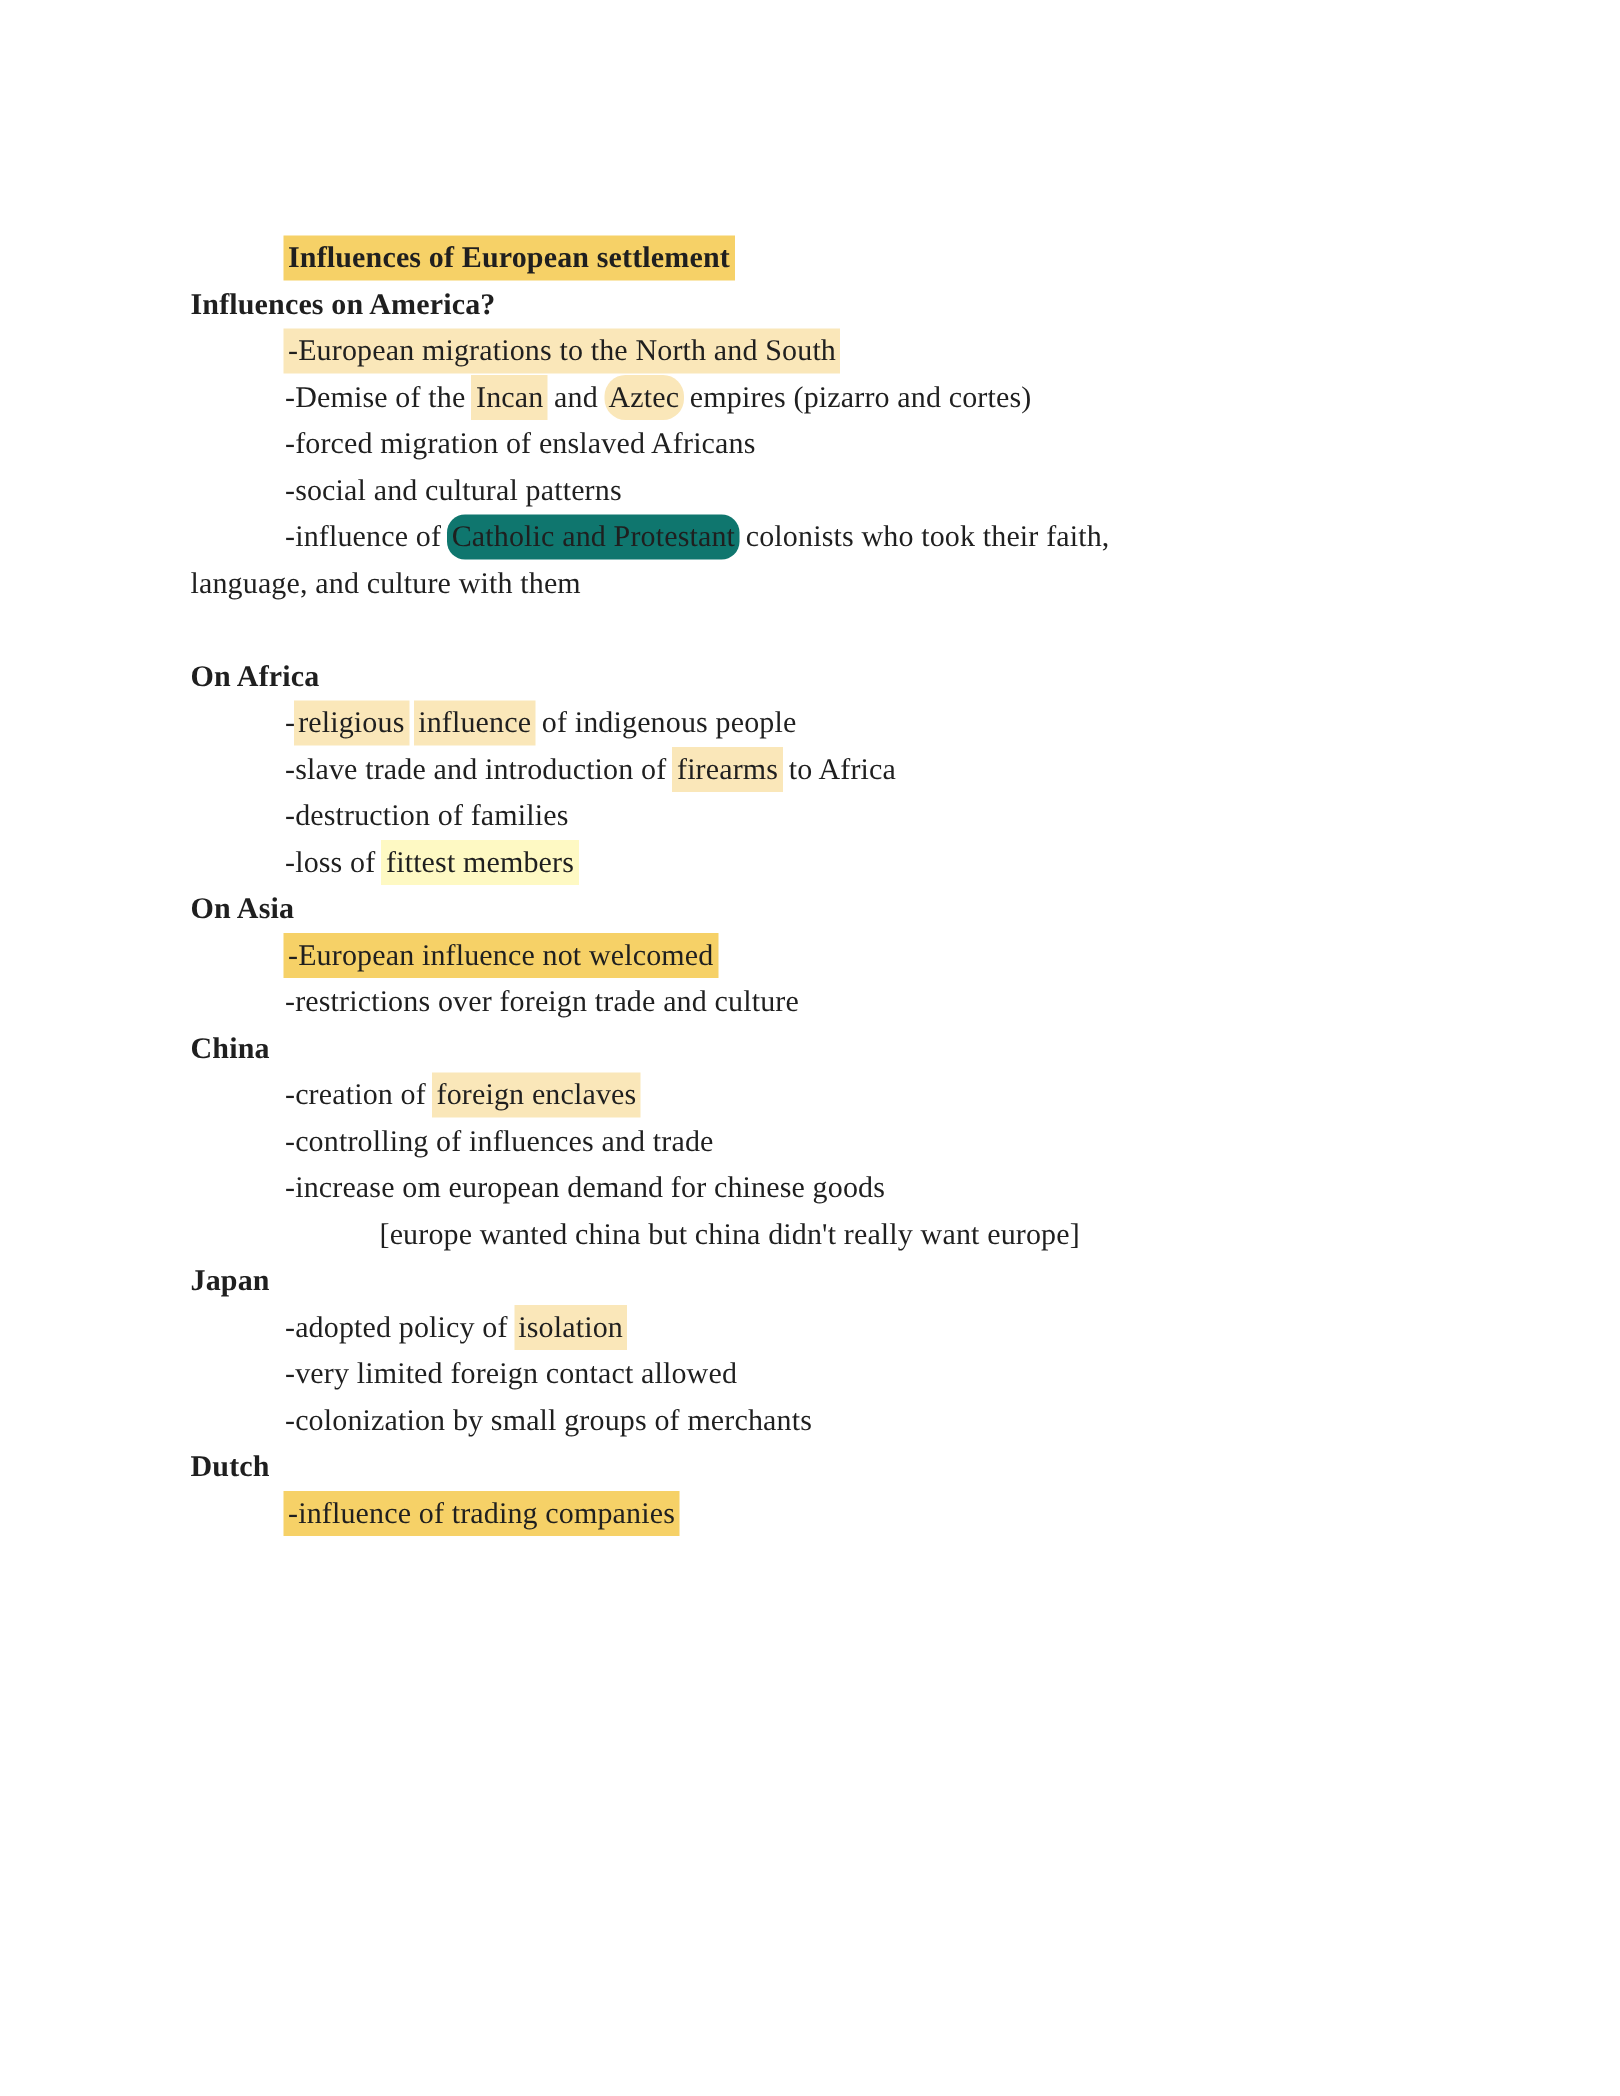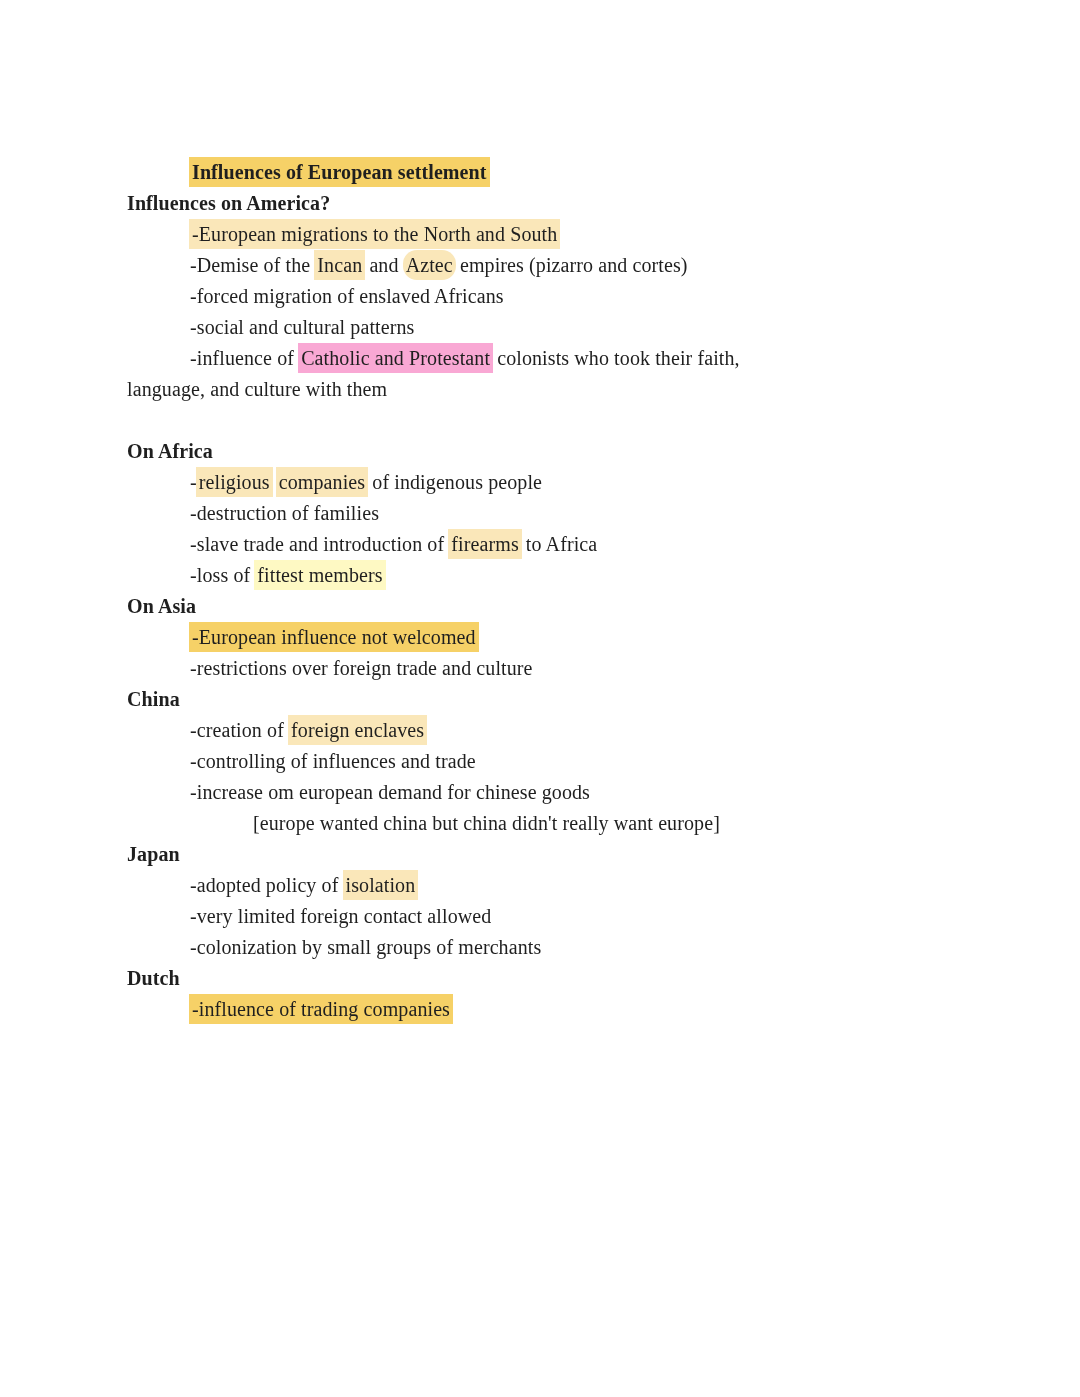--- a/index.html
+++ b/index.html
@@ -45,27 +45,27 @@
 <body>
 
 <div class="page">
   <div class="notes-body" style="color: rgb(31, 31, 31);">
       <div class="text-line ind-1 bold"><span class="seg hl-dark" style="background-color: rgb(246, 209, 103);">Influences of European settlement</span></div>
       <div class="text-line ind-0 bold"><span class="seg">Influences on America?</span></div>
       <div class="text-line ind-1"><span class="seg hl-light" style="background-color: rgb(250, 231, 185); margin-top: 44px;">-European migrations to the North and South</span></div>
       <div class="text-line ind-1"><span class="seg">-Demise of the </span><span class="seg hl-light" style="background-color: rgb(250, 231, 185);">Incan</span><span class="seg"> and </span><span class="seg hl-light" style="background-color: rgb(250, 231, 185); border-radius: 14px;">Aztec</span><span class="seg"> empires (pizarro and cortes)</span></div>
       <div class="text-line ind-1"><span class="seg">-forced migration of enslaved Africans</span></div>
       <div class="text-line ind-1"><span class="seg">-social and cultural patterns</span></div>
-      <div class="text-line ind-1"><span class="seg">-influence of </span><span class="seg hl-light" style="background-color: #f9a8d4;">Catholic and Protestant</span><span class="seg"> colonists who took their faith,</span></div>
+      <div class="text-line ind-1"><span class="seg">-influence of </span><span class="seg hl-light" style="background-color: #0f766e; border-radius: 12px;">Catholic and Protestant</span><span class="seg"> colonists who took their faith,</span></div>
       <div class="text-line ind-0"><span class="seg">language, and culture with them</span></div>
       <div class="text-line ind-0">&nbsp;</div>
       <div class="text-line ind-0 bold"><span class="seg">On Africa</span></div>
-      <div class="text-line ind-1"><span class="seg">-</span><span class="seg hl-light" style="background-color: rgb(250, 231, 185);">religious</span><span class="seg"> </span><span class="seg hl-light" style="background-color: rgb(250, 231, 185);">companies</span><span class="seg"> of indigenous people</span></div>
+      <div class="text-line ind-1"><span class="seg">-</span><span class="seg hl-light" style="background-color: rgb(250, 231, 185);">religious</span><span class="seg"> </span><span class="seg hl-light" style="background-color: rgb(250, 231, 185);">influence</span><span class="seg"> of indigenous people</span></div>
+      <div class="text-line ind-1"><span class="seg">-slave trade and introduction of </span><span class="seg hl-light" style="background-color: rgb(250, 231, 185);">firearms</span><span class="seg"> to Africa</span></div>
       <div class="text-line ind-1"><span class="seg">-destruction of families</span></div>
-      <div class="text-line ind-1"><span class="seg">-slave trade and introduction of </span><span class="seg hl-light" style="background-color: rgb(250, 231, 185);">firearms</span><span class="seg"> to Africa</span></div>
       <div class="text-line ind-1"><span class="seg">-loss of </span><span class="seg hl-light" style="background-color: #fef9c3;">fittest members</span></div>
       <div class="text-line ind-0 bold"><span class="seg">On Asia</span></div>
       <div class="text-line ind-1"><span class="seg hl-dark" style="background-color: rgb(246, 209, 103);">-European influence not welcomed</span></div>
       <div class="text-line ind-1"><span class="seg">-restrictions over foreign trade and culture</span></div>
       <div class="text-line ind-0 bold"><span class="seg">China</span></div>
       <div class="text-line ind-1"><span class="seg">-creation of </span><span class="seg hl-light" style="background-color: rgb(250, 231, 185);">foreign enclaves</span></div>
       <div class="text-line ind-1"><span class="seg">-controlling of influences and trade</span></div>
       <div class="text-line ind-1"><span class="seg">-increase om european demand for chinese goods</span></div>
       <div class="text-line ind-2"><span class="seg">[europe wanted china but china didn't really want europe]</span></div>
       <div class="text-line ind-0 bold"><span class="seg">Japan</span></div>

